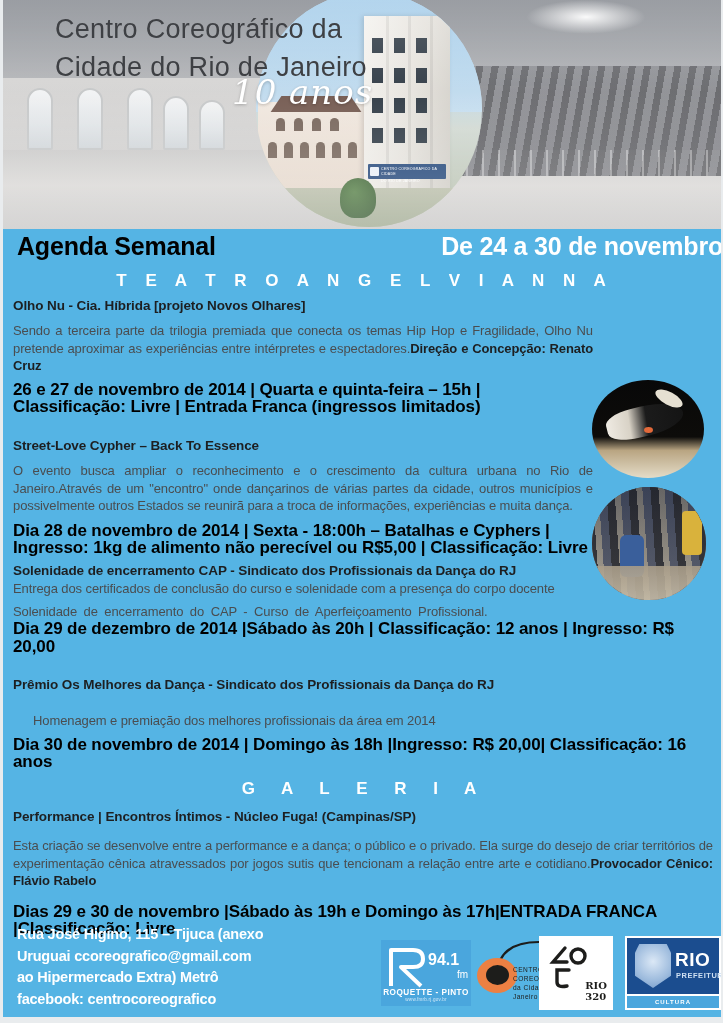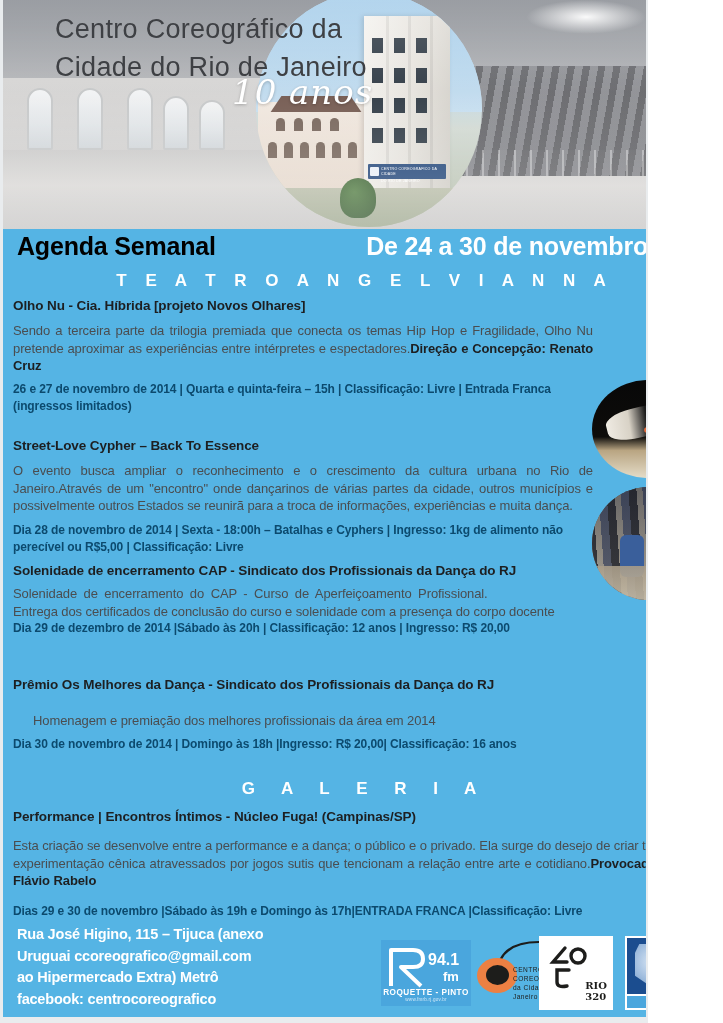--- a/index.html
+++ b/index.html
@@ -2,21 +2,21 @@
 <html><head>
 <meta charset="utf-8">
 <style>
   html,body{margin:0;padding:0;background:#ffffff;}
   body{
     font-family:"Liberation Sans", sans-serif;
     -webkit-font-smoothing:antialiased;
   }
   #poster{
     position:relative;
-    width:648px;
+    width:723px;
     height:1023px;
     overflow:hidden;
     background:#55b4e4;
     box-sizing:border-box;
     border-left:3px solid #e9ecee;
     border-right:2px solid #e9ecee;
     border-bottom:6px solid #e9ecee;
   }
 
   
@@ -123,21 +123,21 @@
     margin:0;font-size:13.5px;font-weight:700;color:#1d1f21;letter-spacing:-.1px;
     line-height:18px;
   }
   .ev p.desc{
     margin:0;font-size:13px;font-weight:400;color:#4a4d50;line-height:17.5px;
     letter-spacing:-.1px;
   }
   .ev p.desc.justify{text-align:justify;}
   .ev p.desc b{color:#1d1f21;font-weight:700;}
   .ev p.meta{
-    margin:0;font-size:12px;font-weight:700;color:#0c4a6e;line-height:17.5px;
+    margin:0;font-size:17px;font-weight:700;color:#000000;line-height:17.5px;
     letter-spacing:-.1px;
   }
   .spaced{
     letter-spacing:1.45px;word-spacing:3px;font-size:12.6px;color:#4a4d50;line-height:18px;
   }
   .tight{font-size:12.2px;color:#4a4d50;line-height:17px;letter-spacing:-.25px;}
 
   
   .circ{position:absolute;border-radius:50%;overflow:hidden;}
   .circ1{left:589px;top:380px;width:112px;height:98px;
@@ -167,21 +167,21 @@
   }
   .logos{position:absolute;left:378px;top:10px;width:340px;height:80px;}
 
   .logo-radio{
     position:absolute;left:0;top:10px;width:90px;height:66px;background:#4aa6dd;
   }
   .radio-r{
     position:absolute;left:6px;top:6px;width:40px;height:42px;
   }
   .radio-num{position:absolute;left:47px;top:11px;color:#ffffff;font-weight:700;font-size:16px;}
-  .radio-fm{position:absolute;left:62px;top:29px;color:#ffffff;font-weight:700;font-size:13px;}
+  .radio-fm{position:absolute;left:76px;top:29px;color:#ffffff;font-weight:400;font-size:10px;}
   .radio-name{position:absolute;left:0;top:48px;width:90px;text-align:center;color:#ffffff;
     font-weight:700;font-size:8.2px;letter-spacing:.5px;}
   .radio-site{position:absolute;left:0;top:57px;width:90px;text-align:center;color:#cfe8f7;
     font-size:4.6px;letter-spacing:.2px;}
 
   .logo-cc{position:absolute;left:96px;top:6px;width:128px;height:74px;}
   .cc-dot-outer{position:absolute;left:0;top:22px;width:40px;height:35px;border-radius:50%;background:#ec8043;}
   .cc-dot-inner{position:absolute;left:9px;top:29px;width:23px;height:20px;border-radius:50%;background:#1d1d1b;}
   .cc-text{position:absolute;left:36px;top:29px;width:92px;color:#1d1d1b;font-size:6.6px;
     line-height:9px;letter-spacing:.45px;}
@@ -289,22 +289,22 @@
   </div>
 
   <div class="ev" style="top:437px;width:580px;">
     <h3>Street-Love Cypher – Back To Essence</h3>
     <p class="desc justify" style="margin-top:7px;">O evento busca  ampliar o reconhecimento e o crescimento da cultura urbana no Rio de Janeiro.Através de um "encontro" onde dançarinos de várias partes da cidade, outros municípios e possivelmente outros Estados se reunirã para a troca de informações, experiências e muita dança.</p>
     <p class="meta" style="margin-top:7px;">Dia 28 de novembro de 2014 |  Sexta - 18:00h – Batalhas e Cyphers |  Ingresso: 1kg de alimento não perecível ou R$5,00  | Classificação: Livre</p>
   </div>
 
   <div class="ev" style="top:562px;width:700px;">
     <h3>Solenidade de encerramento CAP - Sindicato dos Profissionais da Dança do RJ</h3>
+    <p class="desc tight">Entrega dos certificados de conclusão do curso e solenidade com a presença do corpo docente</p>
     <p class="desc spaced" style="margin-top:5px;">Solenidade de encerramento do CAP - Curso de Aperfeiçoamento Profissional.</p>
-    <p class="desc tight">Entrega dos certificados de conclusão do curso e solenidade com a presença do corpo docente</p>
     <p class="meta">Dia 29 de dezembro de 2014 |Sábado às 20h | Classificação: 12 anos | Ingresso: R$ 20,00</p>
   </div>
 
   <div class="ev" style="top:676px;width:700px;">
     <h3>Prêmio Os Melhores da Dança - Sindicato dos Profissionais da Dança do RJ</h3>
     <p class="desc" style="margin-top:18px;margin-left:20px;">Homenagem e premiação dos melhores profissionais da área em 2014</p>
     <p class="meta" style="margin-top:6px;">Dia 30 de novembro de 2014  |  Domingo às 18h |Ingresso: R$ 20,00|  Classificação: 16 anos</p>
   </div>
 
   <div class="venue galeria">G A L E R I A</div>

